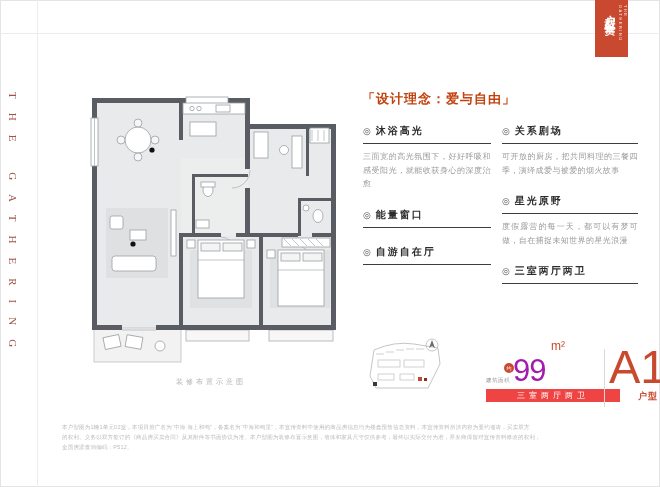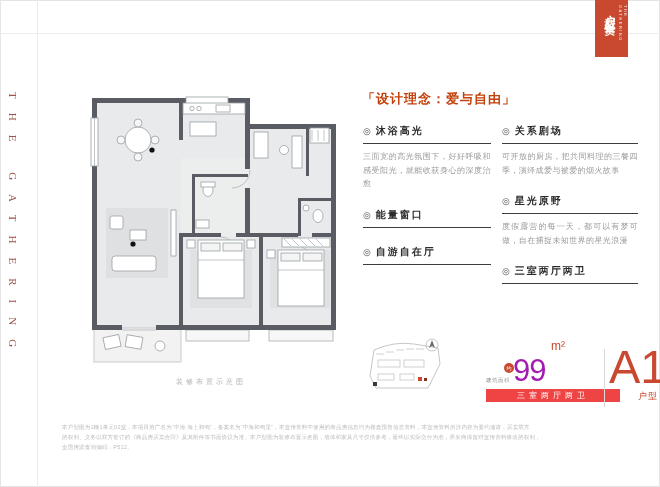--- a/index.html
+++ b/index.html
@@ -34,21 +34,21 @@
 
   .area-label{position:absolute;left:486px;top:377px;font-size:5.5px;color:#9a9a9a;letter-spacing:.5px;}
   .approx-dot{position:absolute;left:504px;top:363px;width:10px;height:10px;border-radius:50%;
     background:#c8492f;color:#fff;font-size:5px;line-height:10px;text-align:center;}
   .area-value{position:absolute;left:513px;top:353px;color:#a21caf;font-size:31px;letter-spacing:-1px;}
   .area-unit{position:absolute;left:551px;top:339px;color:#c8492f;font-size:12px;}
   .layout-bar{position:absolute;left:486px;top:389px;width:134px;height:13px;background:#ef4444;color:#fff;
     font-size:8px;letter-spacing:4px;display:flex;align-items:center;justify-content:center;}
   .divider-v{position:absolute;left:604px;top:349px;width:1px;height:58px;background:#d9d9d9;}
   .unit-name{position:absolute;left:609px;top:339px;color:#c8492f;font-size:47px;letter-spacing:0;}
-  .unit-suffix{position:absolute;left:638px;top:390px;color:#c8492f;font-size:9px;letter-spacing:1px;}
+  .unit-suffix{position:absolute;left:638px;top:390px;color:#c8492f;font-size:9px;letter-spacing:1px;font-weight:bold;}
 
   .disclaimer{position:absolute;left:62px;top:423px;width:540px;}
   .disclaimer p{margin:0;font-size:5.5px;color:#bcbcbc;line-height:1.8;letter-spacing:.2px;text-align:justify;}
 </style>
 </head>
 <body>
 
 <div class="frame"></div>
 <div class="hline"></div>
 <div class="vline"></div>

